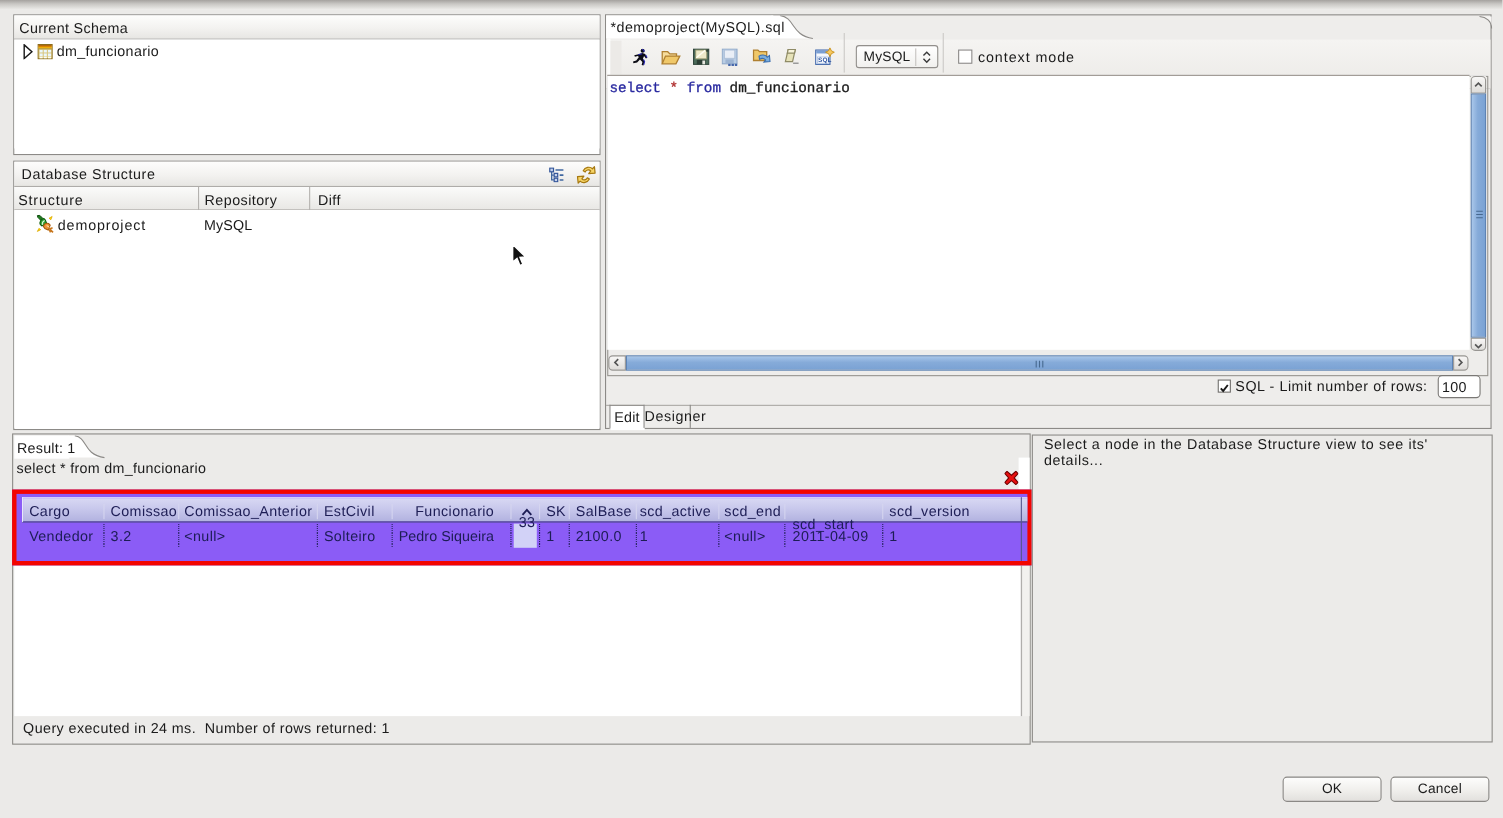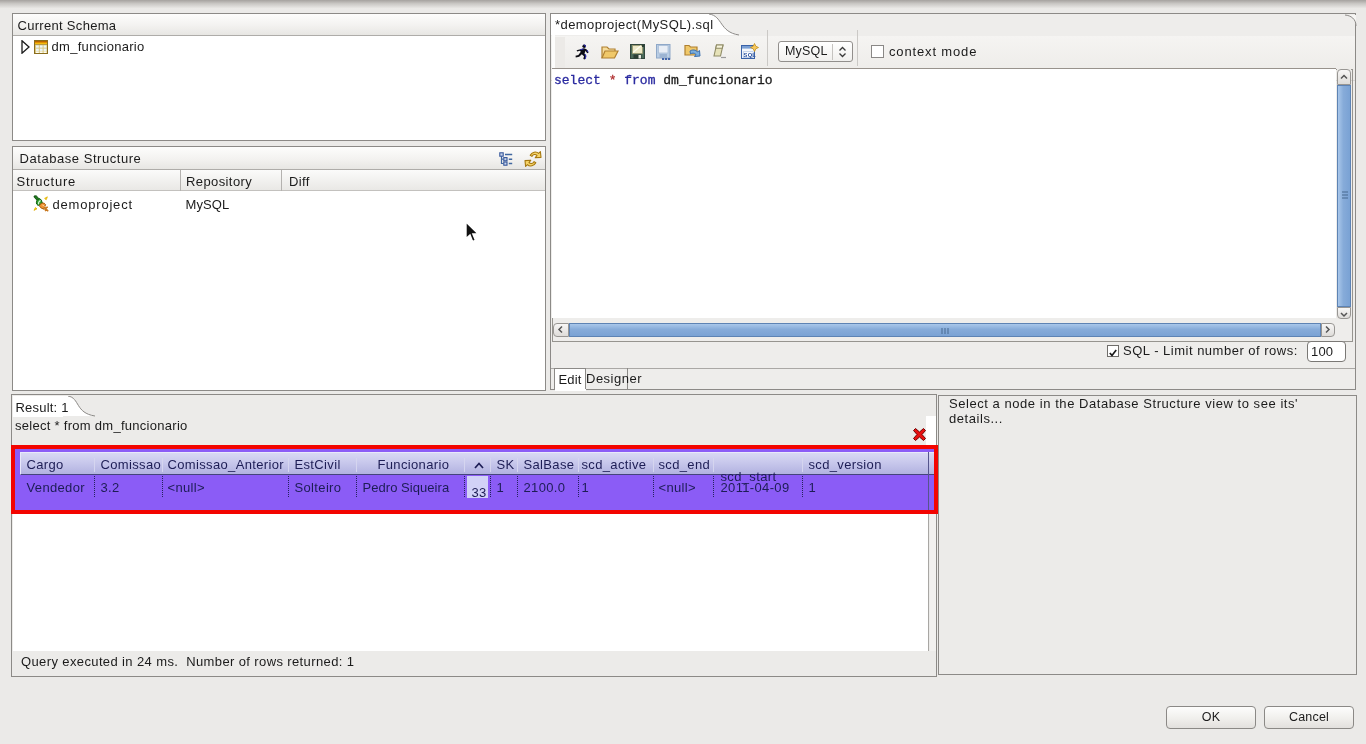--- a/index.html
+++ b/index.html
@@ -301,21 +301,21 @@
   <div class="abs navy" style="left:566.5px;top:8px;">scd_active</div>
   <div class="abs navy" style="left:643.5px;top:8px;">scd_end</div>
   <div class="abs navy" style="left:705.5px;top:20px;">scd_start</div>
   <div class="abs navy" style="left:793.5px;top:8px;">scd_version</div>
 
   <div class="abs navy" style="left:11.5px;top:31px;">Vendedor</div>
   <div class="abs navy" style="left:85.5px;top:31px;">3.2</div>
   <div class="abs navy" style="left:152.5px;top:31px;">&lt;null&gt;</div>
   <div class="abs navy" style="left:279.5px;top:31px;">Solteiro</div>
   <div class="abs navy" style="left:347.5px;top:31px;letter-spacing:0.05px;">Pedro Siqueira</div>
-  <div class="abs navy" style="left:456.5px;top:36px;">33</div>
+  <div class="abs navy" style="left:456.5px;top:18px;">33</div>
   <div class="abs navy" style="left:481.5px;top:31px;">1</div>
   <div class="abs navy" style="left:508.5px;top:31px;">2100.0</div>
   <div class="abs navy" style="left:566.5px;top:31px;">1</div>
   <div class="abs navy" style="left:643.5px;top:31px;">&lt;null&gt;</div>
   <div class="abs navy" style="left:705.5px;top:31px;">2011-04-09</div>
   <div class="abs navy" style="left:793.5px;top:31px;">1</div>
 </div>
 
 <div class="abs" style="left:938px;top:395px;width:419px;height:280px;border:1px solid #8c8a87;background:#ecebe9;">
   <div class="abs" style="left:10px;top:0px;letter-spacing:0.55px;">Select a node in the Database Structure view to see its' details...</div>

